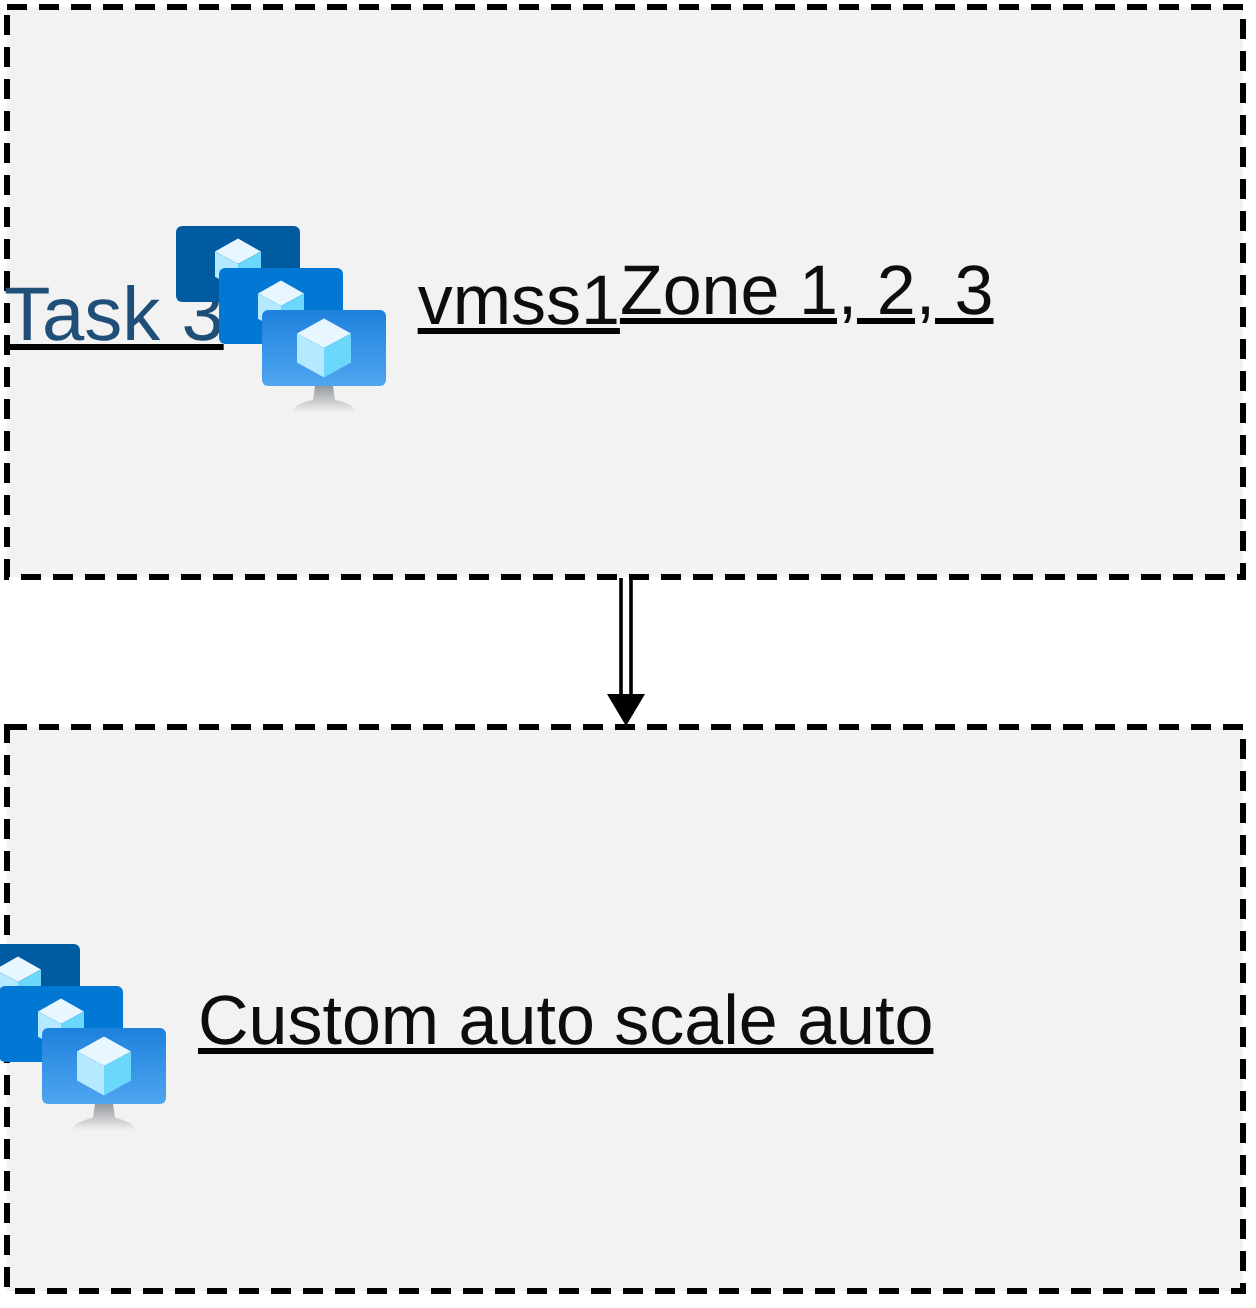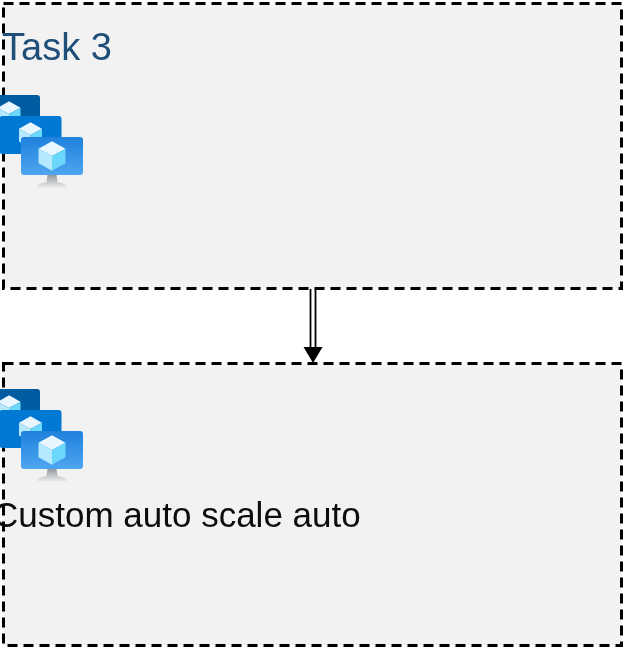--- a/index.html
+++ b/index.html
@@ -9,21 +9,21 @@
     position: relative;
     font-family: "Liberation Sans", sans-serif;
     overflow: hidden;
   }
   .box { position: absolute; left: 2px; width: 621px; }
   .box.top { top: 2px; height: 288px; }
   .box.bottom { top: 362px; height: 285px; }
   .box-frame { position: absolute; left: 0; top: 0; }
   .box-content {
     position: relative; height: 100%;
-    display: flex; flex-direction: column; align-items: flex-start;
+    display: flex; align-items: center; text-decoration: underline;
   }
   .task-title {
     color: #1F4E79;
     font-size: 38px; line-height: 42px;
     margin-top: 24px;
     letter-spacing: 0px;
   }
   .icon-wrap {
     margin-top: 27px;
     transform: translateX(-24px);
@@ -80,20 +80,22 @@
         <polygon points="52.5,27.3 64,33.8 52.5,40 41,33.8" fill="#E7F6FF"></polygon>
         <polygon points="41,33.8 52.5,40 52.5,52.7 41,46.4" fill="#B5E9FF"></polygon>
         <polygon points="64,33.8 52.5,40 52.5,52.7 64,46.4" fill="#6BD8FB"></polygon>
         <path d="M 69.5 80 L 78.5 80 L 79.5 87 C 85 88 89.5 90.2 89.5 92.5 L 58.5 92.5 C 58.5 90.2 63 88 68.5 87 Z" fill="url(#standGrad)"></path>
         <rect x="43" y="42" width="62" height="38" rx="3" fill="url(#frontGrad)"></rect>
         <polygon points="74,46.2 87.5,53.7 74,61 60.5,53.7" fill="#E7F6FF"></polygon>
         <polygon points="60.5,53.7 74,61 74,75.8 60.5,68.3" fill="#B5E9FF"></polygon>
         <polygon points="87.5,53.7 74,61 74,75.8 87.5,68.3" fill="#6BD8FB"></polygon>
       </svg>
     </div>
+    <div class="caption first-box">vmss1</div>
+    <div class="caption" style="margin-top:0">Zone 1, 2, 3</div>
   </div>
 </div>
 
 <div class="connector">
   <svg width="24" height="74" viewBox="0 0 24 74">
     <line x1="9.5" y1="0" x2="9.5" y2="60" stroke="#000000" stroke-width="1.8"></line>
     <line x1="14.5" y1="0" x2="14.5" y2="60" stroke="#000000" stroke-width="1.8"></line>
     <polygon points="2.5,58 21.5,58 12,74" fill="#000000"></polygon>
   </svg>
 </div>

